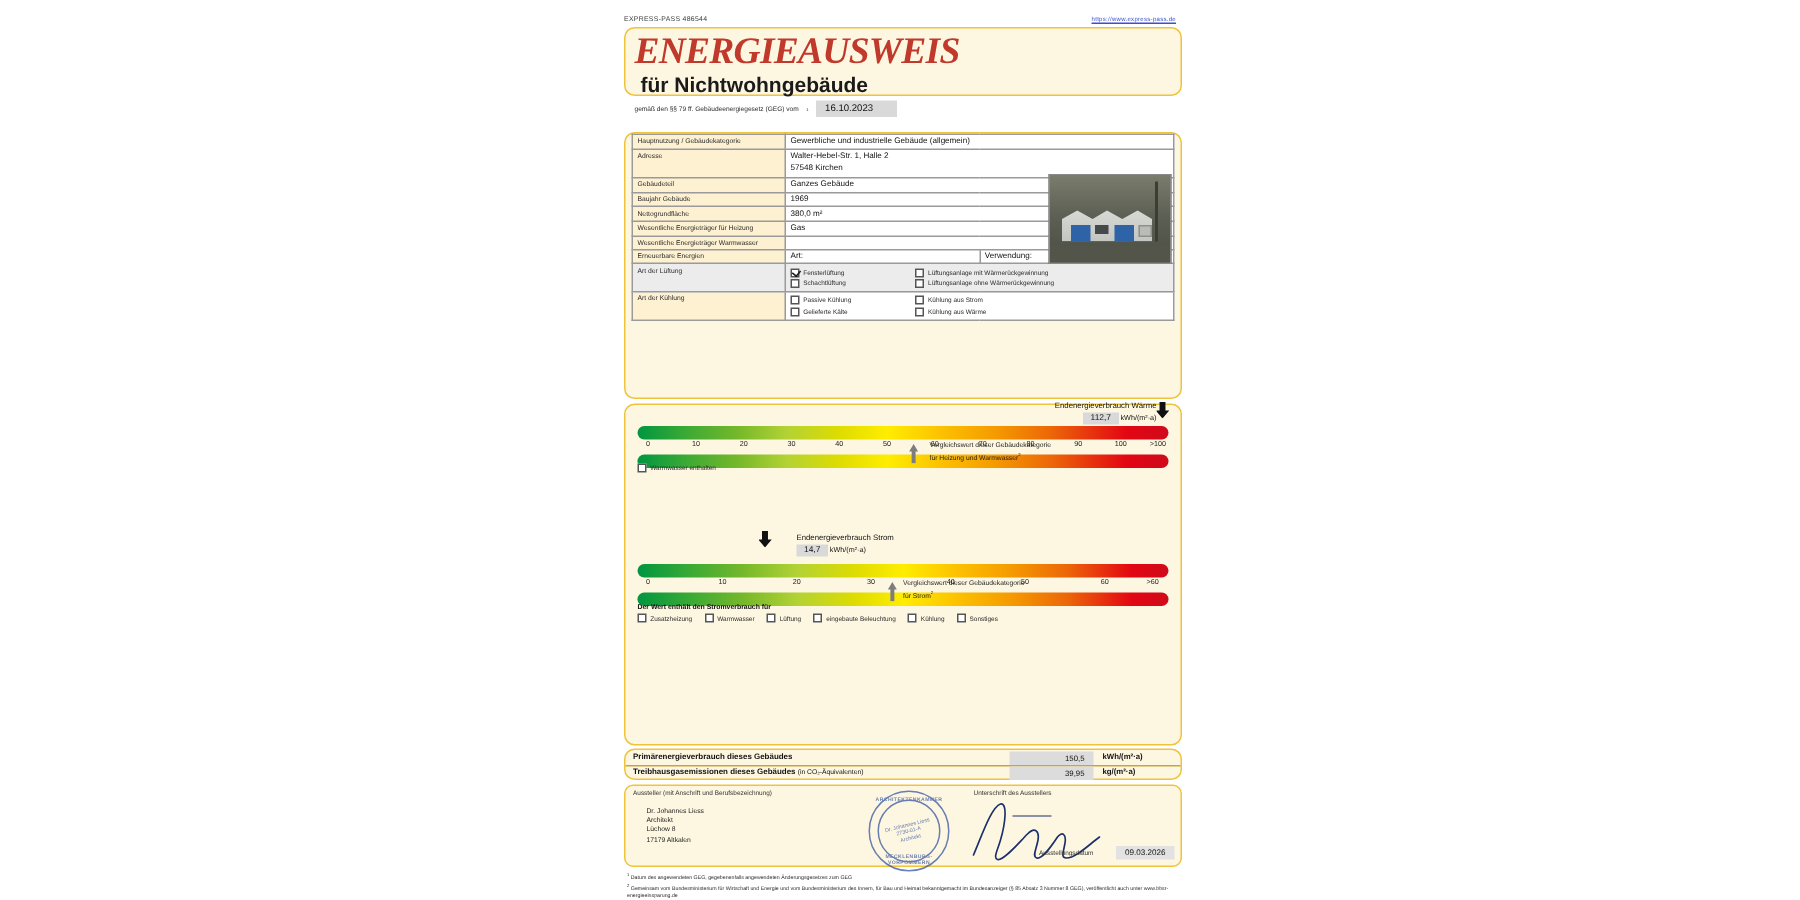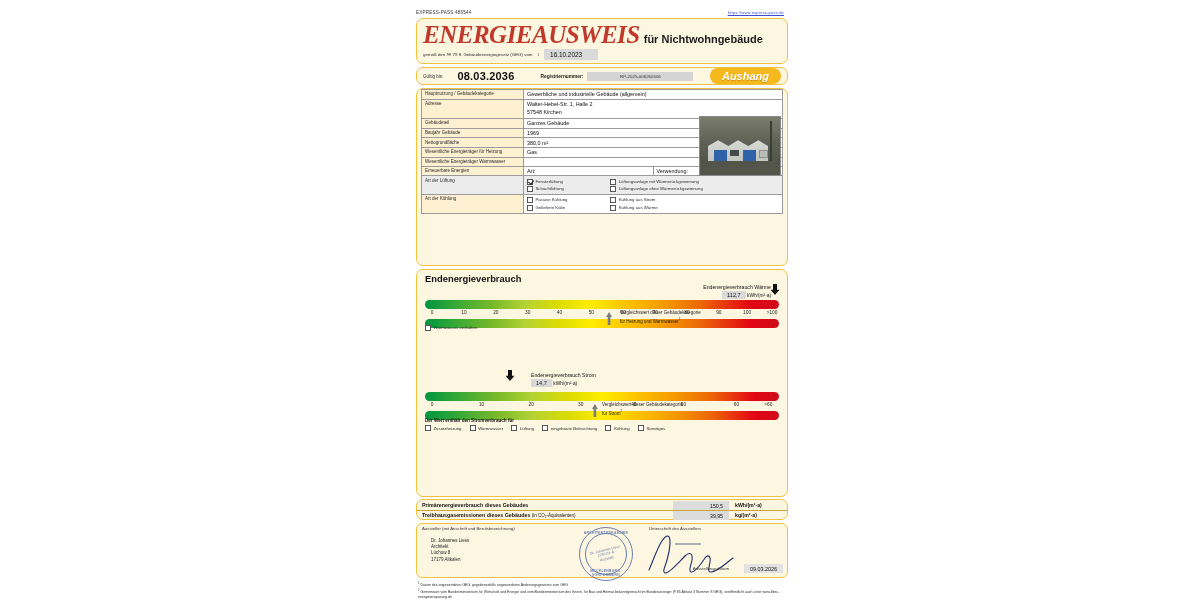--- a/index.html
+++ b/index.html
@@ -32,21 +32,21 @@
     padding:3px 6px;
   }
   .eaw{
     font-family:"Liberation Serif", serif;
     font-style:italic;font-weight:bold;
     font-size:25px;color:#c0392b;
     letter-spacing:-.5px;line-height:26px;
     display:inline-block;vertical-align:baseline;
   }
   .eaw-sub{
-    display:inline-block;font-size:11px;font-weight:bold;color:#1a1a1a;
+    display:inline-block;font-size:14px;font-weight:bold;color:#1a1a1a;
     margin-left:4px;vertical-align:baseline;
   }
   .gemaess{
     font-size:4.4px;color:#2d2d2d;margin-top:1px;
     display:flex;align-items:center;gap:5px;
   }
   .grayval{
     background:#d9d9d9;border:0;
     font-size:6.4px;color:#111;padding:1px 16px 1px 6px;
     font-weight:normal;line-height:9px;
@@ -236,27 +236,20 @@
     <div>
       <span class="eaw">ENERGIEAUSWEIS</span><span class="eaw-sub">für Nichtwohngebäude</span>
     </div>
     <div class="gemaess">
       <span>gemäß den §§ 79 ff. Gebäudeenergiegesetz (GEG) vom</span>
         <span class="sup">1</span>
       <span class="grayval">16.10.2023</span>
     </div>
   </div>
 
-  <div class="rbox validrow">
-    <span class="lbl-small">Gültig bis:</span>
-    <span class="bigdate">08.03.2036</span>
-    <span class="regl">Registriernummer:</span>
-    <span class="regval">RP-2025-006260506</span>
-    <span class="aushang">Aushang</span>
-  </div>
 
   <div class="rbox section" style="top:78px;height:178px;">
     <div style="position:relative;margin:0 4px;">
       <table class="tbl">
         <tbody>
             <tr>
           <td class="k">Hauptnutzung / Gebäudekategorie</td>
           <td class="v" colspan="2">Gewerbliche und industrielle Gebäude (allgemein)</td>
         </tr>
         <tr>
@@ -325,21 +318,20 @@
         <div class="ph-door ph-d1"></div>
         <div class="ph-door ph-d2"></div>
         <div class="ph-win"></div>
         <div class="ph-win2"></div>
         <div class="ph-pole"></div>
       </div>
     </div>
   </div>
 
   <div class="rbox section" style="top:259px;height:228px;">
-    <div class="sec-title">Endenergieverbrauch</div>
 
     <div style="position:relative;margin:14px 8px 0 8px;">
       <div class="valuebadge" style="right:8px;top:-16px;text-align:right;">
         <span class="cap">Endenergieverbrauch Wärme</span>
         <span class="num">112,7</span>
         <span>kWh/(m²·a)</span>
       </div>
       <div class="arrow-down" style="left:350px;top:-16px;">
           <i></i>
         </div>

